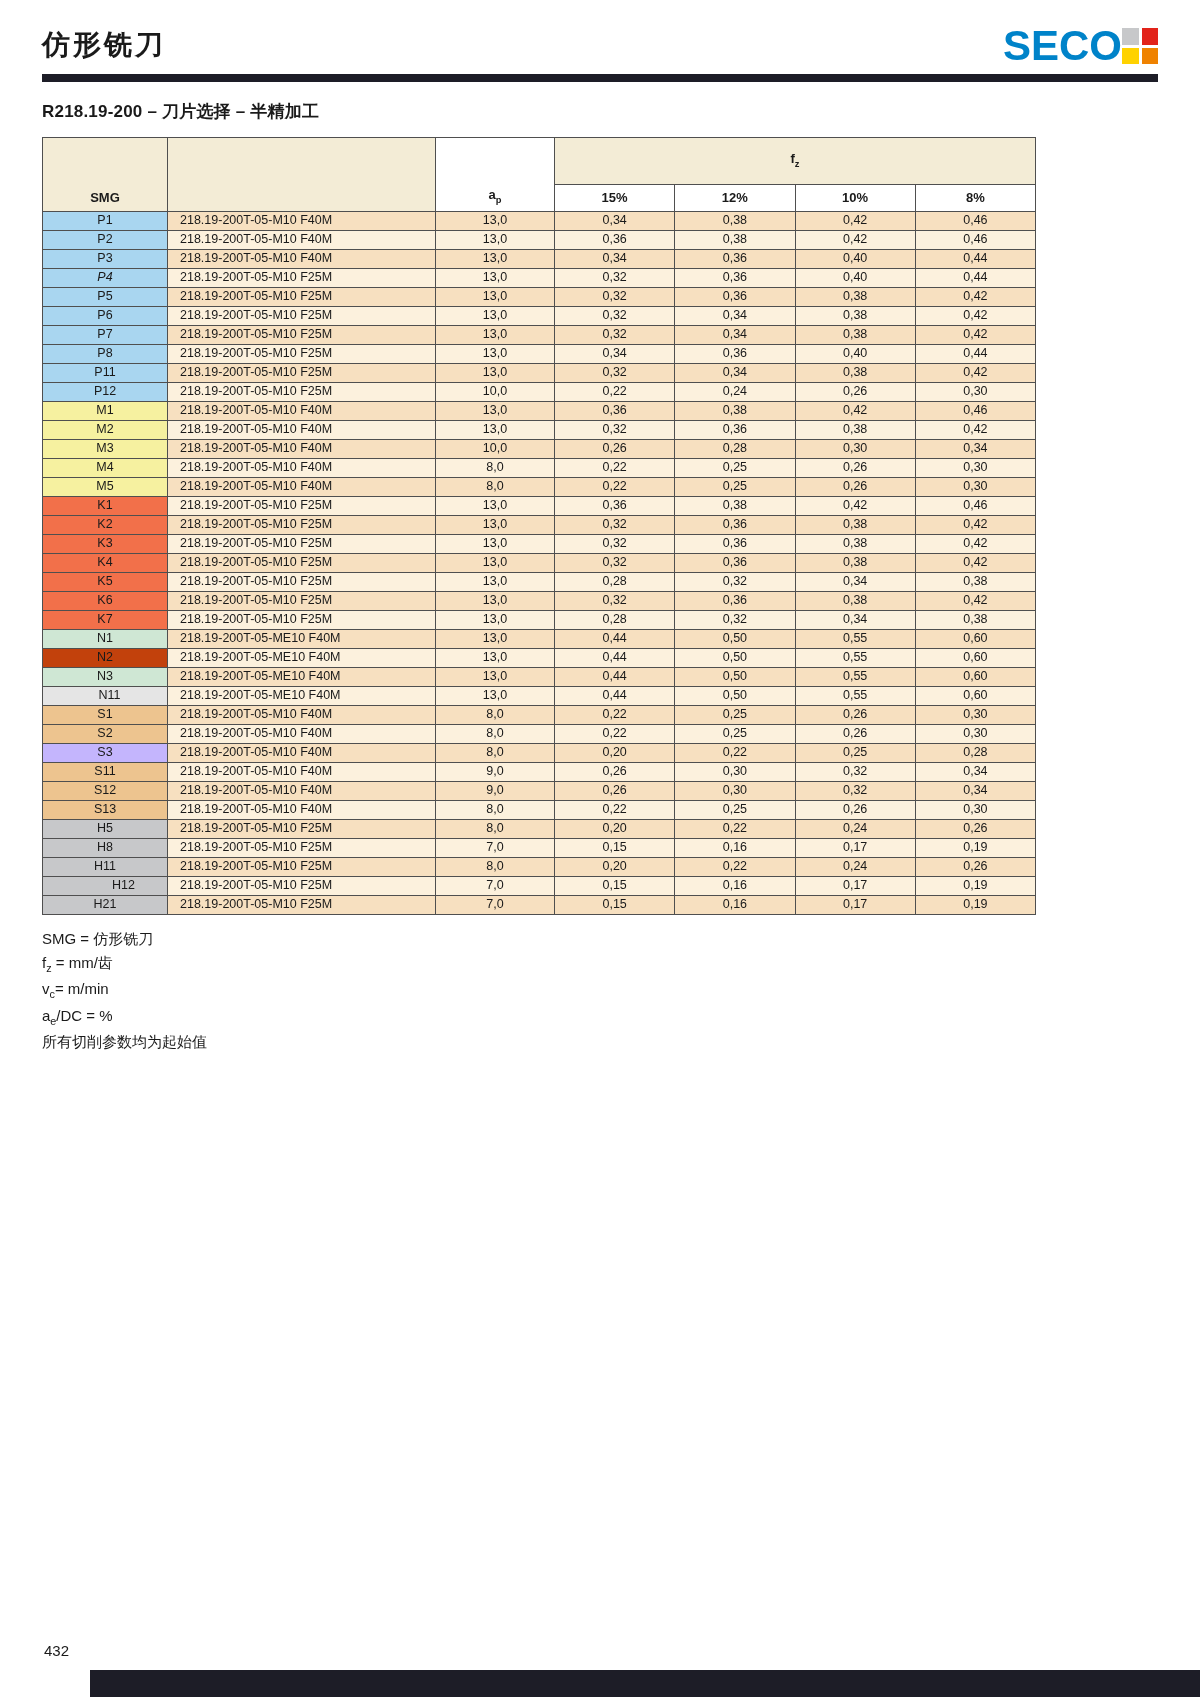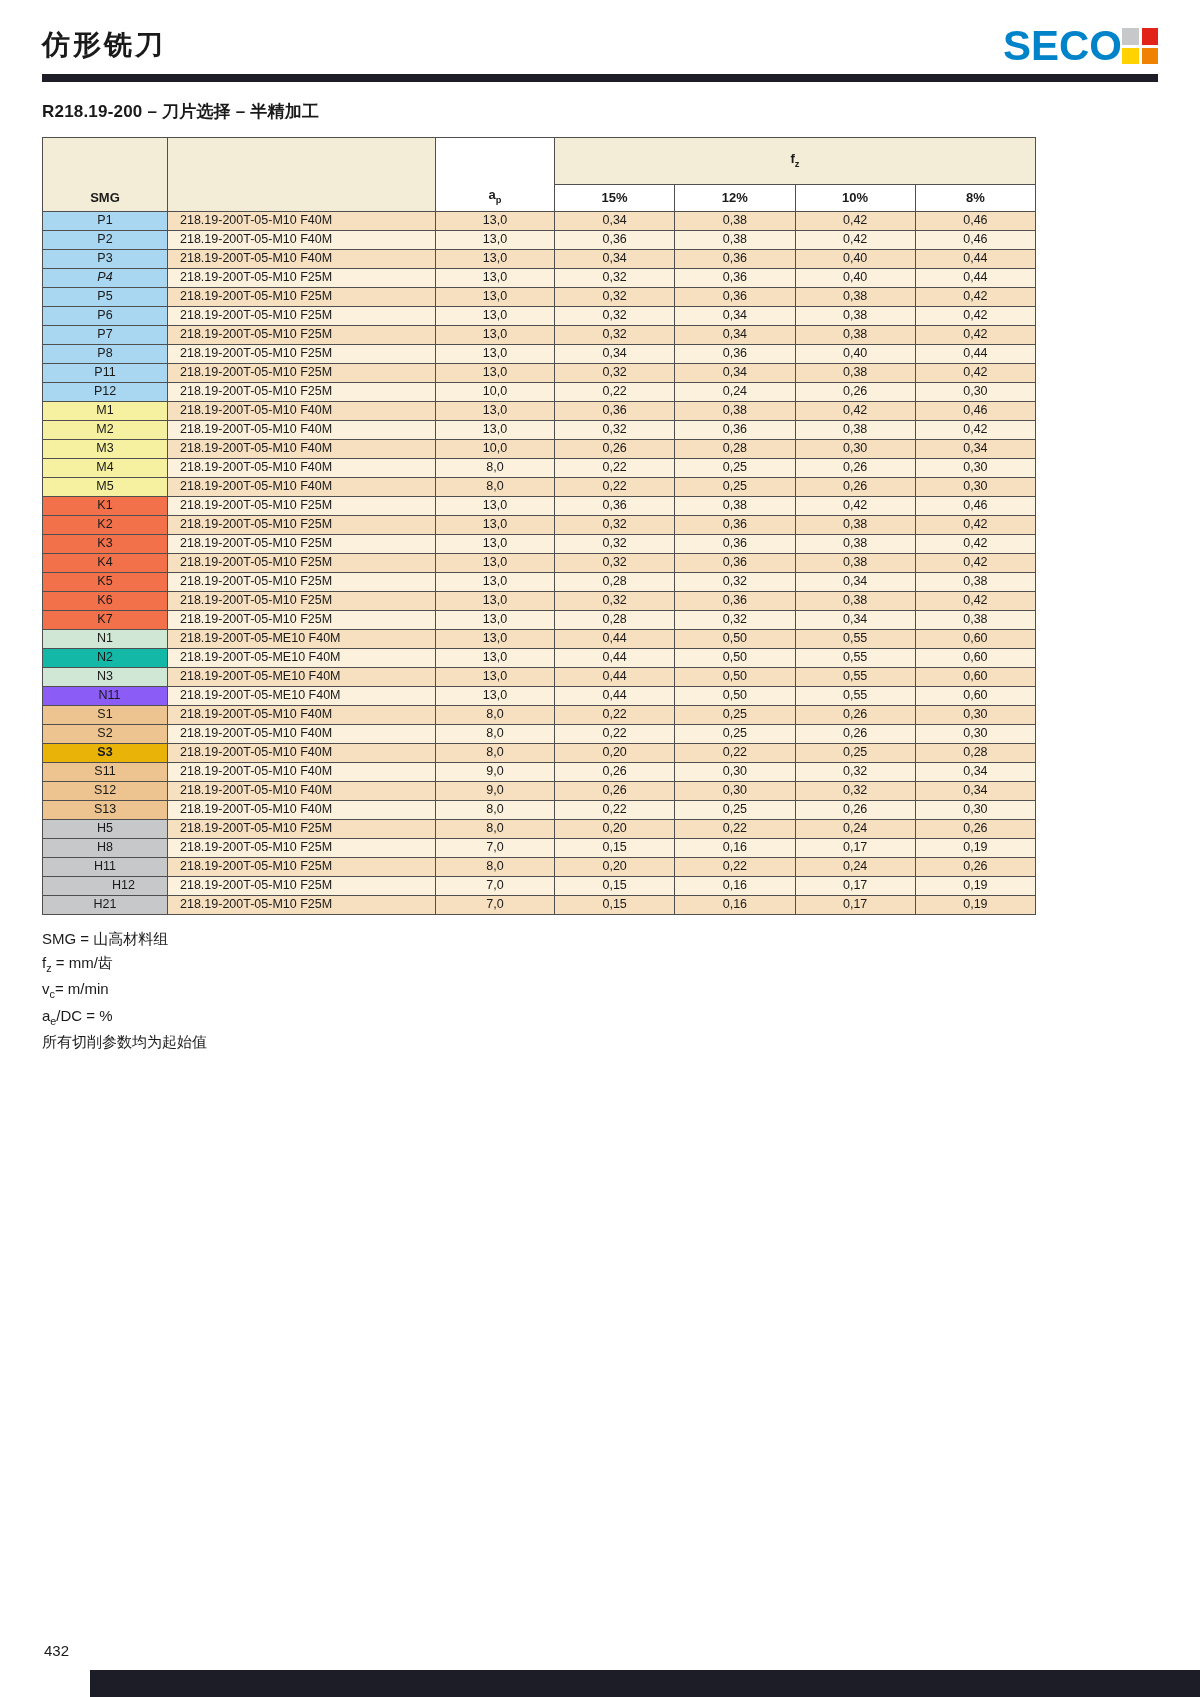--- a/index.html
+++ b/index.html
@@ -293,39 +293,39 @@
         <tr>
           <td style="background: rgb(207, 231, 212);">N1</td>
           <td class="insert-cell data-cell">218.19-200T-05-ME10 F40M</td>
           <td class="data-cell">13,0</td>
           <td class="data-cell">0,44</td>
           <td class="data-cell">0,50</td>
           <td class="data-cell">0,55</td>
           <td class="data-cell">0,60</td>
         </tr>
         <tr>
-          <td style="background: #14b8a6;">N2</td>
+          <td style="background: #c2410c;">N2</td>
           <td class="insert-cell data-cell">218.19-200T-05-ME10 F40M</td>
           <td class="data-cell">13,0</td>
           <td class="data-cell">0,44</td>
           <td class="data-cell">0,50</td>
           <td class="data-cell">0,55</td>
           <td class="data-cell">0,60</td>
         </tr>
         <tr>
           <td style="background: rgb(207, 231, 212);">N3</td>
           <td class="insert-cell data-cell">218.19-200T-05-ME10 F40M</td>
           <td class="data-cell">13,0</td>
           <td class="data-cell">0,44</td>
           <td class="data-cell">0,50</td>
           <td class="data-cell">0,55</td>
           <td class="data-cell">0,60</td>
         </tr>
         <tr>
-          <td style="background: #8b5cf6; padding-left: 12px;">N11</td>
+          <td style="background: #e5e5e5; padding-left: 12px;">N11</td>
           <td class="insert-cell data-cell">218.19-200T-05-ME10 F40M</td>
           <td class="data-cell">13,0</td>
           <td class="data-cell">0,44</td>
           <td class="data-cell">0,50</td>
           <td class="data-cell">0,55</td>
           <td class="data-cell">0,60</td>
         </tr>
         <tr>
           <td style="background: rgb(237, 196, 143);">S1</td>
           <td class="insert-cell data-cell">218.19-200T-05-M10 F40M</td>
@@ -338,21 +338,21 @@
         <tr>
           <td style="background: rgb(237, 196, 143);">S2</td>
           <td class="insert-cell data-cell">218.19-200T-05-M10 F40M</td>
           <td class="data-cell">8,0</td>
           <td class="data-cell">0,22</td>
           <td class="data-cell">0,25</td>
           <td class="data-cell">0,26</td>
           <td class="data-cell">0,30</td>
         </tr>
         <tr>
-          <td style="background: #eab308; font-weight: bold;">S3</td>
+          <td style="background: #c4b5fd;">S3</td>
           <td class="insert-cell data-cell">218.19-200T-05-M10 F40M</td>
           <td class="data-cell">8,0</td>
           <td class="data-cell">0,20</td>
           <td class="data-cell">0,22</td>
           <td class="data-cell">0,25</td>
           <td class="data-cell">0,28</td>
         </tr>
         <tr>
           <td style="background: rgb(237, 196, 143);">S11</td>
           <td class="insert-cell data-cell">218.19-200T-05-M10 F40M</td>
@@ -422,21 +422,21 @@
           <td class="data-cell">7,0</td>
           <td class="data-cell">0,15</td>
           <td class="data-cell">0,16</td>
           <td class="data-cell">0,17</td>
           <td class="data-cell">0,19</td>
         </tr>
       </tbody>
   </table>
 
   <div class="footnotes" id="footnotes">
-      <div><span>SMG = 山高材料组</span></div>
+      <div><span>SMG = 仿形铣刀</span></div>
       <div><span>f</span><sub>z</sub><span> = mm/齿</span></div>
       <div><span>v</span><sub>c</sub><span>= m/min</span></div>
       <div><span>a</span><sub>e</sub><span>/DC = %</span></div>
       <div><span>所有切削参数均为起始值</span></div>
     </div>
 
   <div class="page-number">432</div>
 </div>
 
 <div class="bottom-bar"></div>

